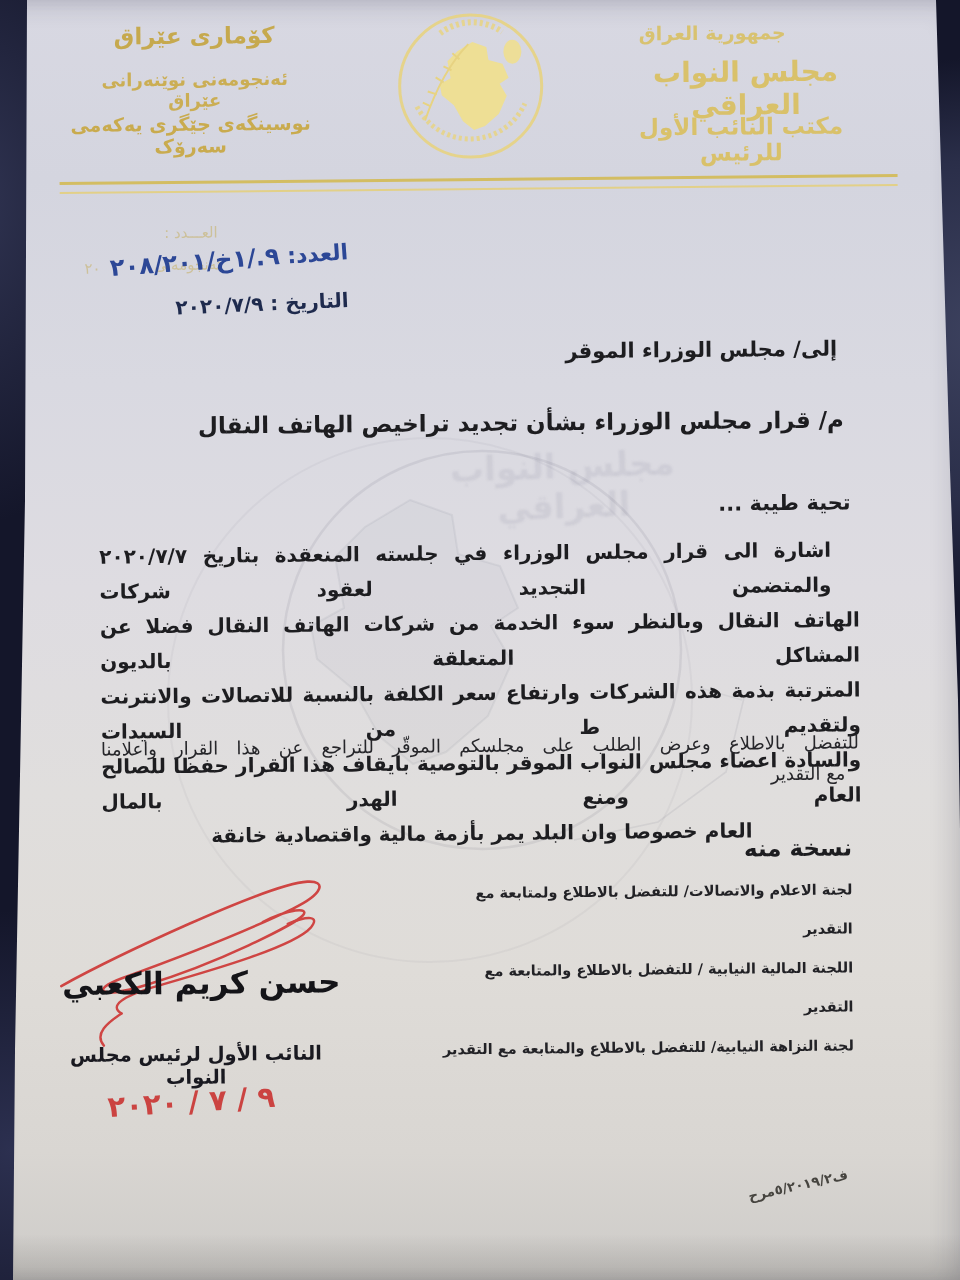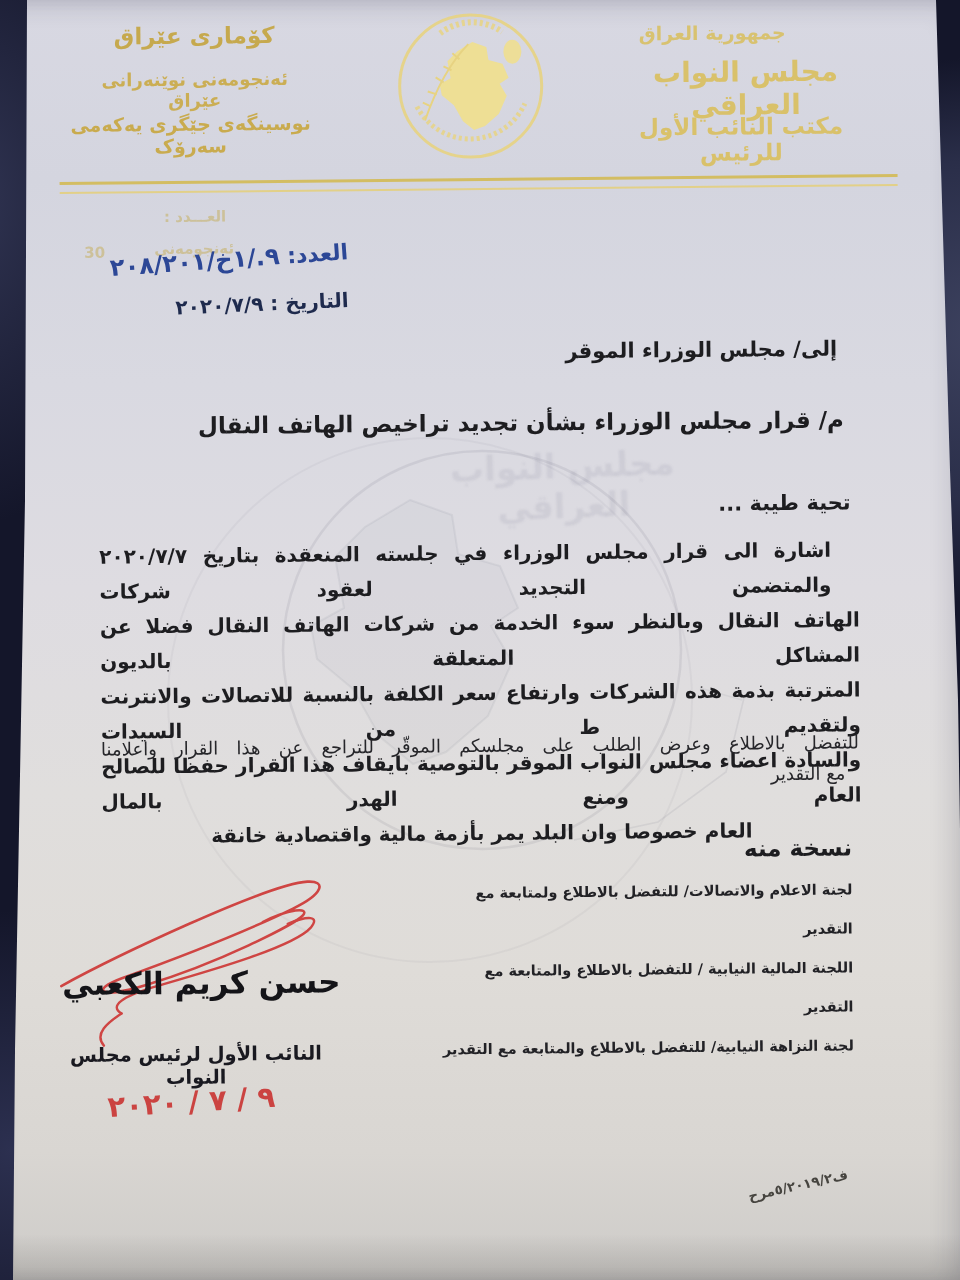--- a/index.html
+++ b/index.html
@@ -25,21 +25,21 @@
   .abs{position:absolute;}
   .k1{left:80px;top:20px;width:240px;text-align:center;font-size:23px;font-weight:bold;color:#c6a94e;}
   .k2{left:80px;top:66px;width:240px;text-align:center;font-size:18px;font-weight:bold;color:#cbae54;}
   .k3{left:48px;top:110px;width:295px;text-align:center;font-size:19px;font-weight:bold;color:#c9ab4e;}
   .a1{left:618px;top:24px;width:200px;text-align:center;font-size:19px;font-weight:bold;color:#d8c270;}
   .a2{left:626px;top:58px;width:250px;text-align:center;font-size:28px;font-weight:bold;color:#d9c16a;letter-spacing:1px;}
   .a3{left:616px;top:116px;width:260px;text-align:center;font-size:23px;font-weight:bold;color:#d9c16a;}
   .goldline{left:64px;top:178px;width:838px;height:7px;
     border-top:3px solid #d3bd62;border-bottom:2px solid #e2d088;}
   
-  .pp{color:#c4ab55;opacity:.5;font-weight:bold;font-size:15px;}
+  .pp{color:#c4ab55;opacity:.5;font-weight:normal;font-size:15px;margin-top:16px;}
   .pp-num{left:168px;top:205px;}
   .pp-date{left:158px;top:237px;}
   .pp-year{left:88px;top:240px;}
   .refline{font-weight:bold;white-space:nowrap;}
   .ref-num{left:22px;top:246px;width:330px;transform:rotate(-3.5deg);color:#2c4796;font-size:22px;}
   .ref-num .ltr{font-size:24px;letter-spacing:2px;}
   .ref-date{left:102px;top:291px;width:250px;transform:rotate(-2deg);color:#1e2a4d;font-size:20px;}
   
   .ink{color:#1d1d20;}
   .to{right:120px;top:340px;font-size:21px;font-weight:bold;}
@@ -98,21 +98,21 @@
       </svg>
 
       <div class="abs a1 rtl">جمهورية العراق</div>
       <div class="abs a2 rtl">مجلس النواب العراقي</div>
       <div class="abs a3 rtl">مكتب النائب الأول للرئيس</div>
 
       <div class="abs goldline"></div>
 
       <div class="abs pp pp-num rtl">العـــدد :</div>
       <div class="abs pp pp-date rtl">ئەنجومەنی</div>
-      <div class="abs pp pp-year">30</div>
+      <div class="abs pp pp-year">٢٠</div>
 
       <div class="abs refline ref-num rtl">
         <span>العدد:</span>
         <span class="ltr">٢٠٨/٢٠١/خ١/.٩</span>
       </div>
       <div class="abs refline ref-date rtl">
         <span>التاريخ :</span>
         <span class="ltr">٢٠٢٠/٧/٩</span>
       </div>
 

